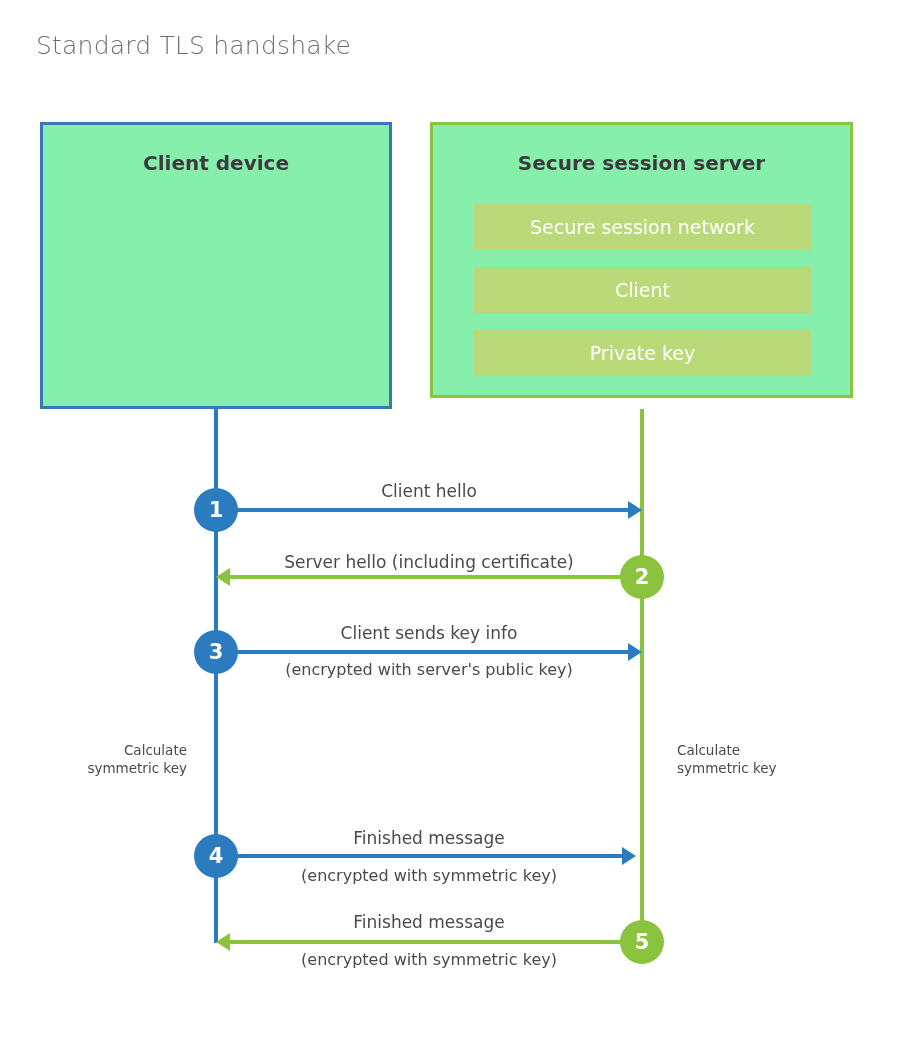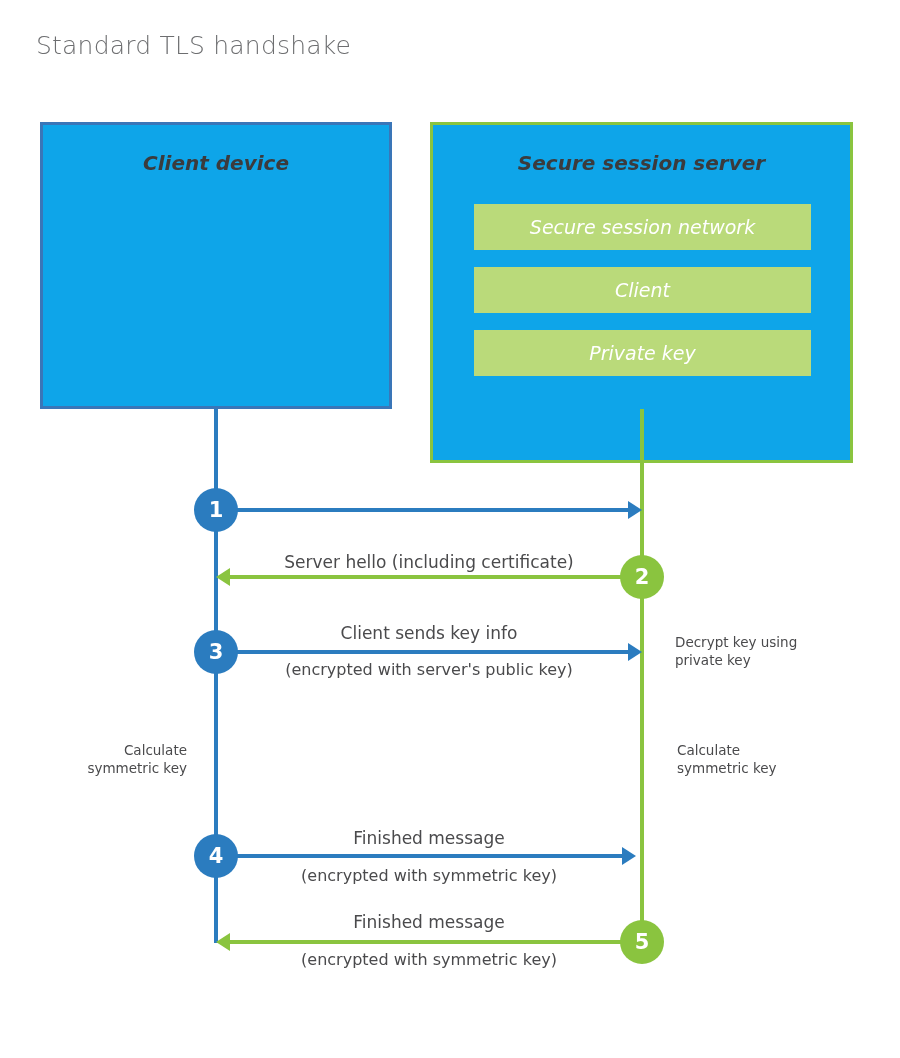--- a/index.html
+++ b/index.html
@@ -27,36 +27,35 @@
     font-size: 25px;
     font-weight: 300;
     color: #6d6e70;
     letter-spacing: 0.2px;
     white-space: nowrap;
   }
 
   
   .party-box {
     position: absolute;
-    background: #0ea5e9;
+    background: #86efac;
     box-sizing: border-box;
-    font-style: italic;
   }
   #client-box {
     left: 40px;
     top: 119px;
     width: 352px;
     height: 287px;
     border: 3px solid #3a76b8;
   }
   #server-box {
     left: 430px;
     top: 119px;
     width: 423px;
-    height: 341px;
+    height: 276px;
     border: 3px solid #8ac43f;
   }
   .party-title {
     position: absolute;
     left: 0;
     right: 0;
     top: 26px;
     text-align: center;
     font-size: 20px;
     font-weight: bold;
@@ -187,37 +186,36 @@
   <div id="server-box" class="party-box">
     <div class="party-title">Secure session server</div>
     <div id="server-bar-0" class="server-bar">Secure session network</div>
     <div id="server-bar-1" class="server-bar">Client</div>
     <div id="server-bar-2" class="server-bar">Private key</div>
   </div>
 
   <div id="client-lifeline" class="lifeline"></div>
   <div id="server-lifeline" class="lifeline"></div>
 
+  <div class="msg-label" style="left:216px; top:478px; width:426px;">Client hello</div>
   <div class="arrow-line blue" style="left:216px; top:505px; width:412px;"></div>
   <div class="arrow-head right blue" style="left:628px; top:498px;"></div>
   <div class="step-badge blue" style="left:194px; top:485px;">1</div>
 
   <div class="msg-label" style="left:216px; top:549px; width:426px;">Server hello (including certificate)</div>
   <div class="arrow-line green" style="left:230px; top:572px; width:412px;"></div>
   <div class="arrow-head left green" style="left:216px; top:565px;"></div>
   <div class="step-badge green" style="left:620px; top:552px;">2</div>
 
   <div class="msg-label" style="left:216px; top:620px; width:426px;">Client sends key info</div>
   <div class="arrow-line blue" style="left:216px; top:647px; width:412px;"></div>
   <div class="arrow-head right blue" style="left:628px; top:640px;"></div>
   <div class="msg-sublabel" style="left:216px; top:657px; width:426px;">(encrypted with server's public key)</div>
   <div class="step-badge blue" style="left:194px; top:627px;">3</div>
 
-  <div class="side-note left-align" style="left:675px; top:630px; width:180px;">Decrypt key using
-private key</div>
 
   <div class="side-note right-align" style="left:30px; top:738px; width:157px;">Calculate
 symmetric key</div>
   <div class="side-note left-align" style="left:677px; top:738px; width:180px;">Calculate
 symmetric key</div>
 
   <div class="msg-label" style="left:216px; top:825px; width:426px;">Finished message</div>
   <div class="arrow-line blue" style="left:216px; top:851px; width:406px;"></div>
   <div class="arrow-head right blue" style="left:622px; top:844px;"></div>
   <div class="msg-sublabel" style="left:216px; top:863px; width:426px;">(encrypted with symmetric key)</div>

